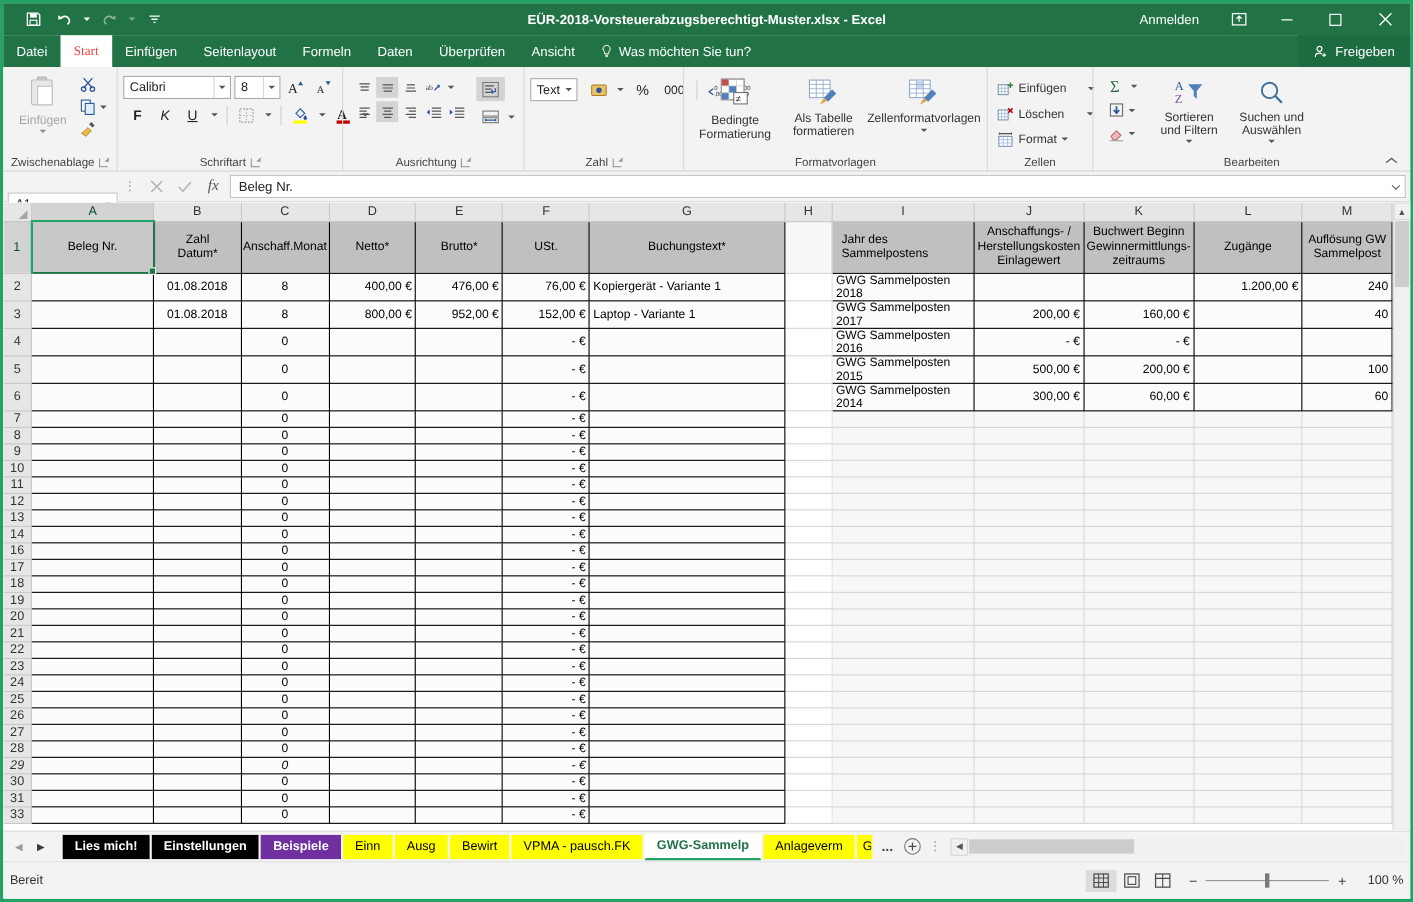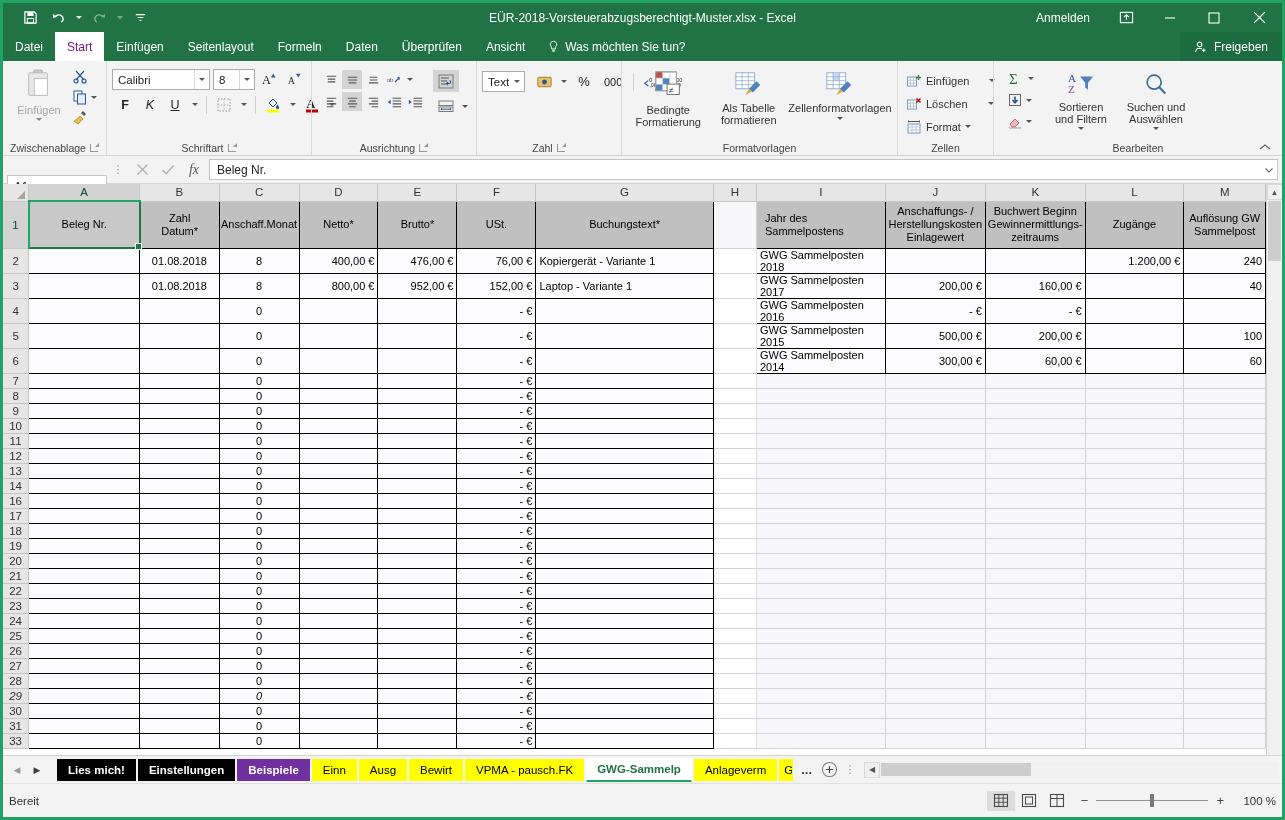--- a/index.html
+++ b/index.html
@@ -31,40 +31,40 @@
   }
   .qat-btn svg { display:block; }
   .qat-caret { width: 11px; height: 22px; display:flex; align-items:center; justify-content:center; }
   .qat-caret::after {
     content:""; border-left:3px solid transparent; border-right:3px solid transparent;
     border-top:3px solid #ffffff; display:block;
   }
   .qat-caret.dim::after { border-top-color:#7aab8f; }
   .title-text {
     position: absolute; left: 0; right: 0; text-align: center;
-    font-size: 12px; color: #ffffff; pointer-events: none;
+    font-size: 12px; color: #ffffff; pointer-events: none; font-weight: bold;
   }
   .tb-right { margin-left: auto; display: flex; align-items: center; }
   .signin { font-size: 12px; color:#ffffff; padding: 0 14px; }
   .winbtn {
     width: 44px; height: 29px; display:flex; align-items:center; justify-content:center;
     color:#ffffff;
   }
   .winbtn.close { width: 46px; }
 
   
   .ribbon-tabs {
     height: 29px; background:#217346; display:flex; align-items:flex-end; flex:0 0 auto;
     position: relative;
   }
   .rtab {
     font-size: 12px; color:#ffffff; padding: 0 12px; height: 29px;
     display:flex; align-items:center;
   }
-  .rtab.active { background:#ffffff; color:#701a75; }
+  .rtab.active { background:#ffffff; color:#ef4444;font-family:Liberation Serif, serif; }
   .tellme { display:flex; align-items:center; gap:5px; font-size:12px; color:#ffffff; padding-left:10px; height:29px;}
   .share {
     margin-left:auto; display:flex; align-items:center; gap:6px;
     font-size:12px; color:#ffffff; padding:0 14px; height:29px; background:#1d6b41;
   }
 
   
   .ribbon {
     height: 95px; background:#f3f3f3; border-bottom:1px solid #d4d4d4;
     display:flex; flex:0 0 auto; position:relative;

